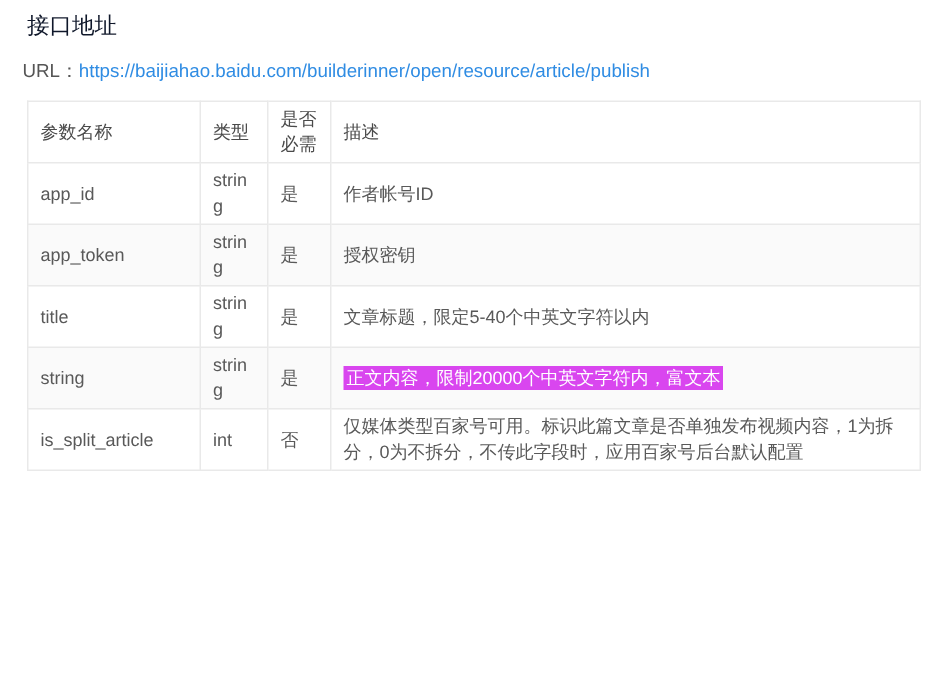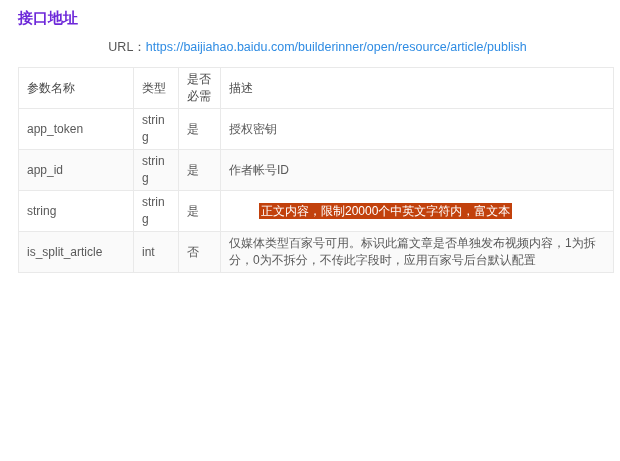--- a/index.html
+++ b/index.html
@@ -8,33 +8,32 @@
     width: 620px;
     height: 461px;
     background: #ffffff;
     overflow: hidden;
     font-family: "Liberation Sans", sans-serif;
   }
   .page { padding-top: 8px; }
 
   h2.section-title {
     font-size: 15px;
-    font-weight: 700;
-    color: #6d28d9;
+    font-weight: 400;
+    color: #0f172a;
     margin: 0 0 0 18px;
     line-height: 20px;
   }
   h2.second { margin-top: 27px; }
 
   .url-line {
     margin: 11px 0 0 15px;
     font-size: 12.5px;
     color: #555555;
     line-height: 17px;
-    text-align: center;
   }
   .url-line a {
     color: #2f8ce3;
     text-decoration: none;
     cursor: pointer;
   }
 
   table.params {
     margin: 11px 0 0 18px;
     width: 595px;
@@ -53,24 +52,23 @@
     word-break: break-word;
   }
   .params thead th {
     color: #4a4a4a;
     height: 33px;
   }
   .params tbody td { height: 19px; }
   .params tbody tr:nth-child(even) { background: #fafafa; }
 
   .sel-highlight {
-    background: #c2410c;
+    background: #d946ef;
     color: #ffffff;
     padding: 1px 2px;
-    margin-left: 30px;
   }
 </style>
 </head>
 <body>
 
 <div class="page">
 
   <h2 class="section-title">接口地址</h2>
 
   <p class="url-line"><span>URL：</span><a href="#">https://baijiahao.baidu.com/builderinner/open/resource/article/publish</a></p>
@@ -86,30 +84,36 @@
     <thead>
       <tr>
         <th>参数名称</th>
         <th>类型</th>
         <th>是否必需</th>
         <th>描述</th>
       </tr>
     </thead>
     <tbody>
       <tr>
+        <td>app_id</td>
+        <td>string</td>
+        <td>是</td>
+        <td>作者帐号ID</td>
+      </tr>
+      <tr>
         <td>app_token</td>
         <td>string</td>
         <td>是</td>
         <td>授权密钥</td>
       </tr>
       <tr>
-        <td>app_id</td>
+        <td>title</td>
         <td>string</td>
         <td>是</td>
-        <td>作者帐号ID</td>
+        <td>文章标题，限定5-40个中英文字符以内</td>
       </tr>
       <tr>
         <td>string</td>
         <td>string</td>
         <td>是</td>
         <td><span class="sel-highlight">正文内容，限制20000个中英文字符内，富文本</span></td>
       </tr>
       <tr>
         <td>is_split_article</td>
         <td>int</td>

